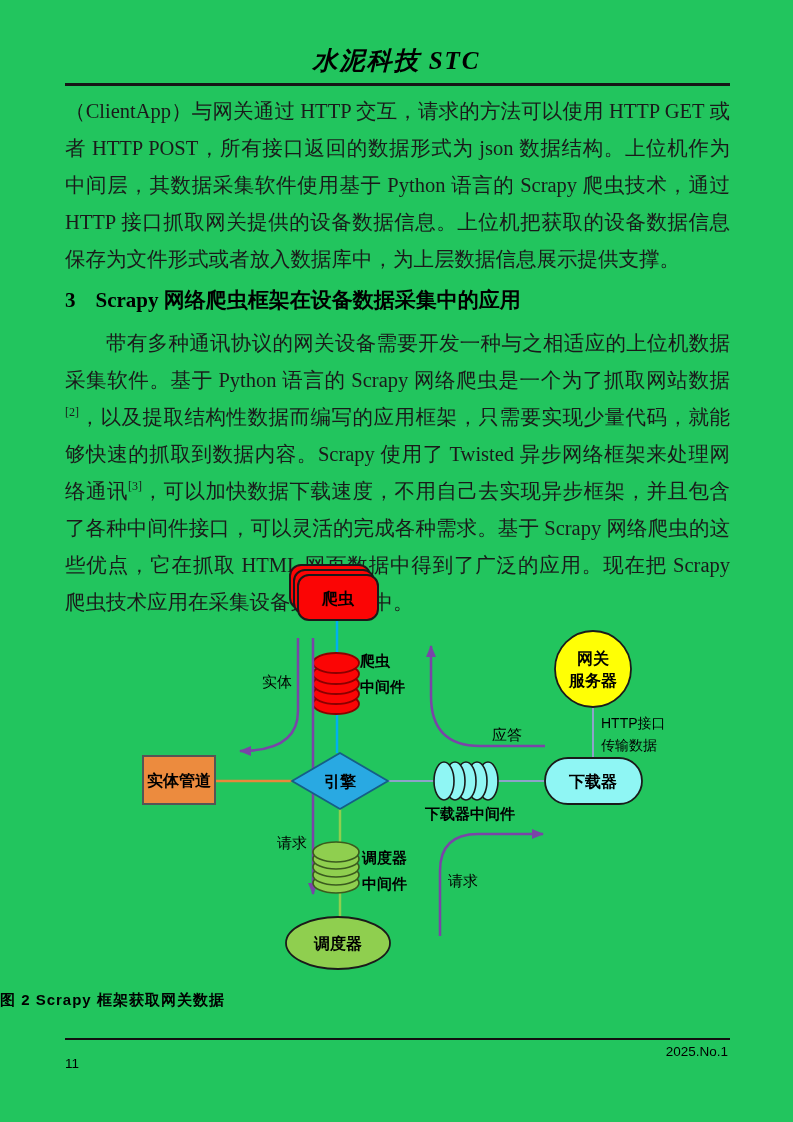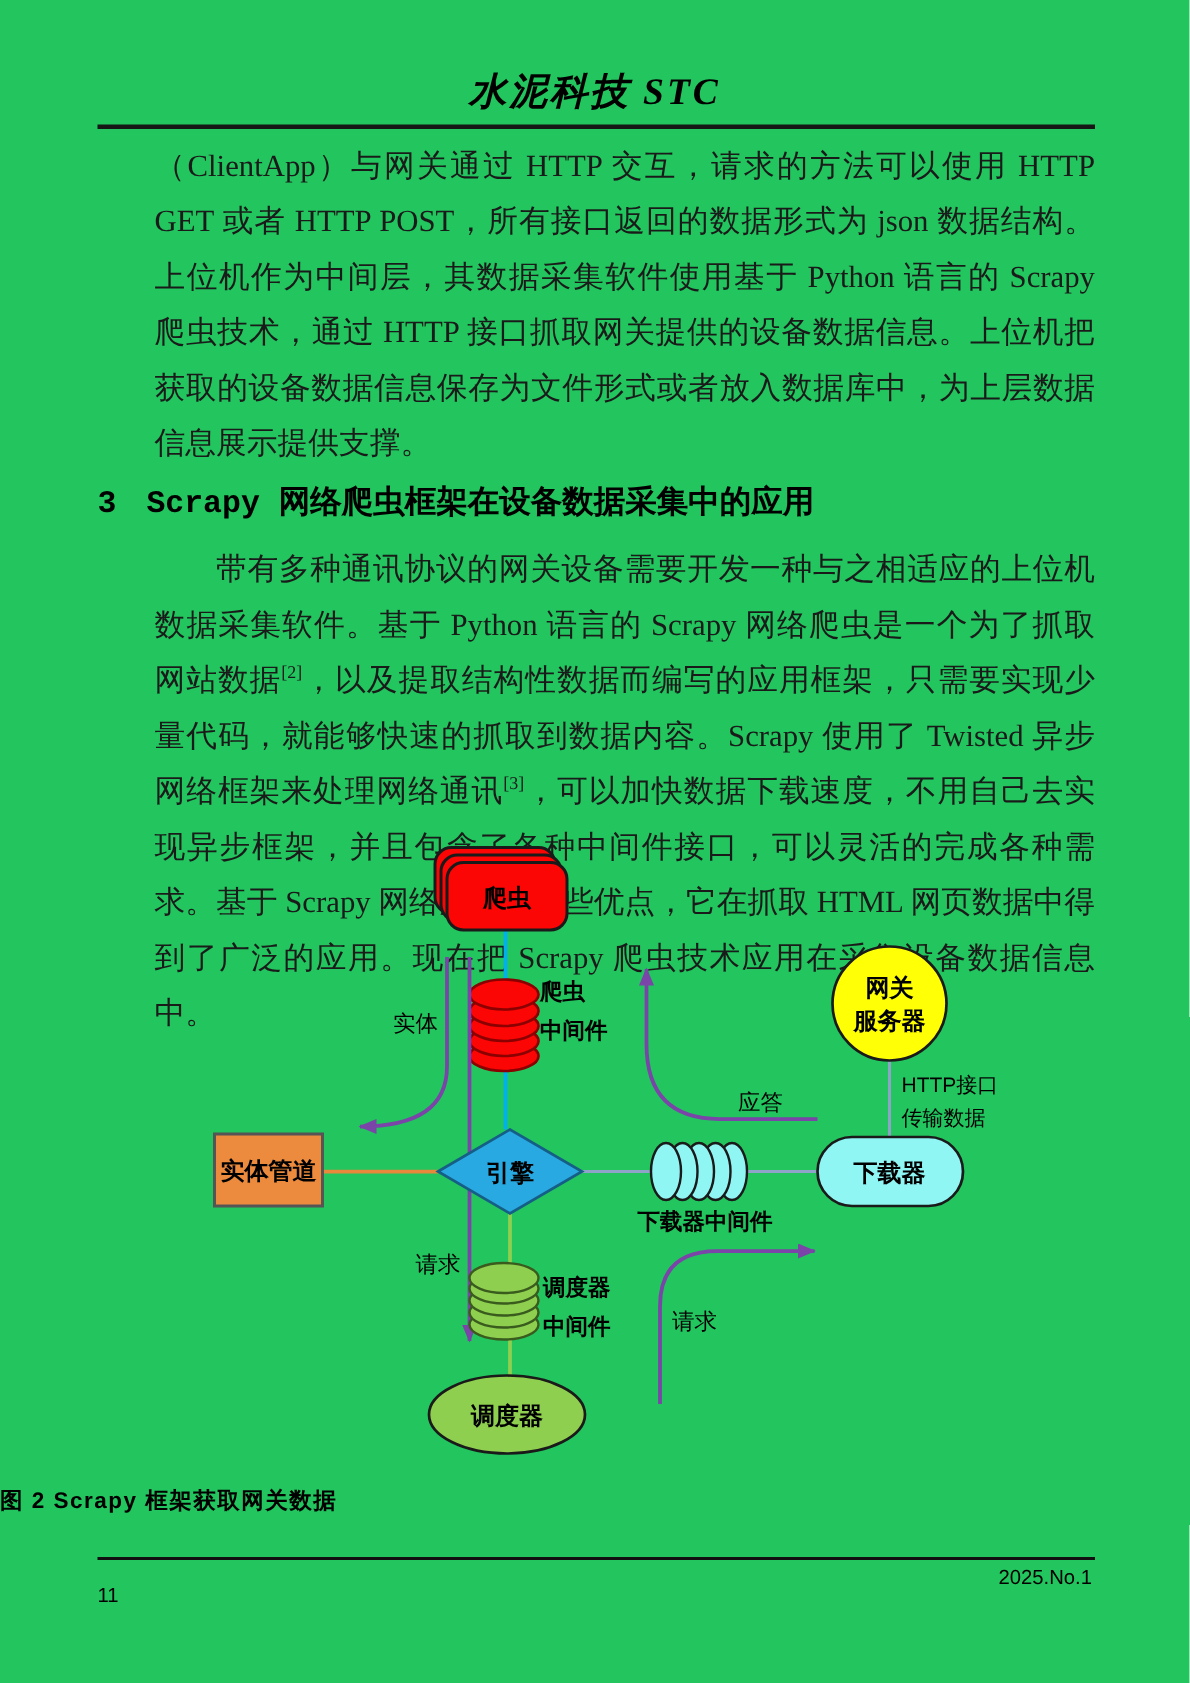--- a/index.html
+++ b/index.html
@@ -18,33 +18,33 @@
     font-weight:bold;
     font-style:italic;
     letter-spacing:2px;
     color:#000;
   }
   .header-rule{
     margin:0 63px 0 65px;
     border-bottom:3px solid #161616;
   }
   .body-text{
-    margin:7px 63px 0 103px;
+    margin:7px 63px 0 65px;
     font-size:20.5px;
     line-height:37px;
     text-align:justify;
     color:#1a1a1a;
   }
   .body-text sup{font-size:12px;line-height:0;}
   .indent{text-indent:2em;}
   .section-heading{
     margin:4px 63px 2px 65px;
     font-size:21px;
     font-weight:bold;
-    font-family:Liberation Mono, monospace;
+    font-family:Liberation Serif, serif;
     line-height:36px;
     color:#000;
   }
   .section-heading .num{margin-right:20px;}
   .figure{
     position:absolute;
     left:0;top:556px;
     width:793px;
     text-align:left;
   }

